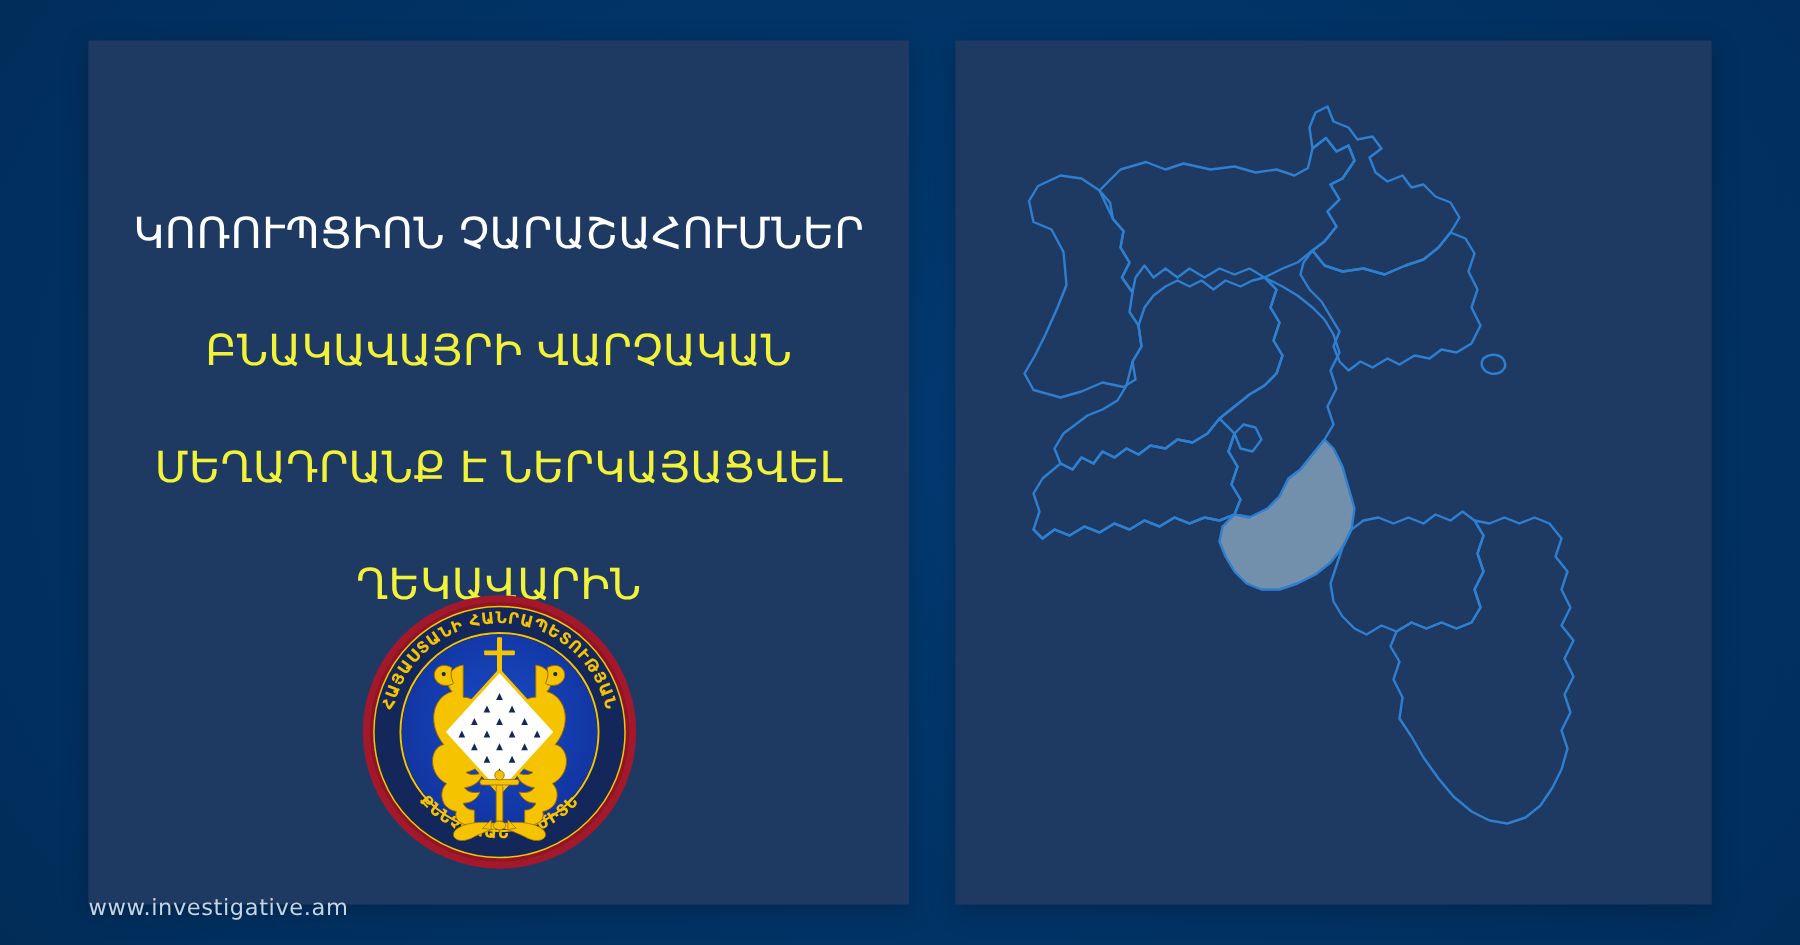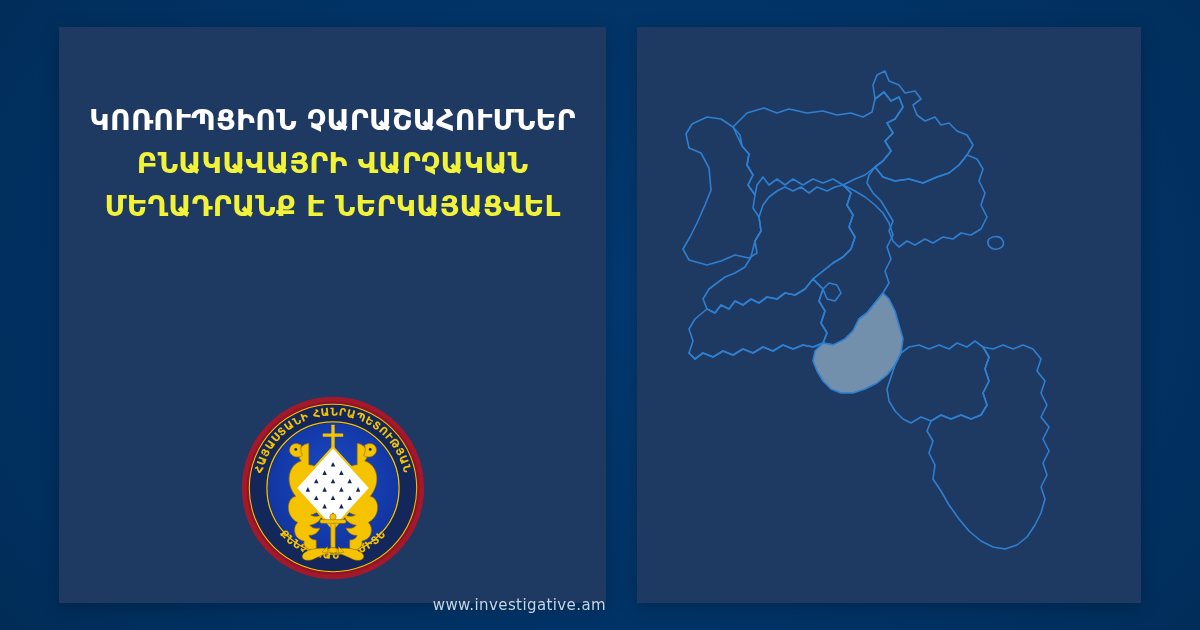--- a/index.html
+++ b/index.html
@@ -48,22 +48,23 @@
     left: 24px;
     top: 72px;
     width: 499px;
     text-align: center;
   }
   .hl-line {
     display: block;
     font-size: 28.5px;
     line-height: 43px;
     letter-spacing: 0.2px;
-    font-weight: 700;
+    font-weight: 400;
     white-space: nowrap;
+    margin-top: 35px;
   }
   .hl-white { color: #ffffff; }
   .hl-yellow { color: #f2f238; }
 
   
   #emblem-wrap {
     position: absolute;
     left: 50%;
     transform: translateX(-50%);
     top: 368px;
@@ -71,21 +72,21 @@
     height: 186px;
   }
   #emblem-wrap svg { display: block; }
 
   
   #site-url {
     position: absolute;
     left: 0;
     top: 569px;
     width: 547px;
-    text-align: right;
+    text-align: left;
     color: #c8d2e0;
     font-size: 15px;
     letter-spacing: 0.4px;
   }
 
   
   #map-holder {
     position: absolute;
     left: 0; top: 0;
     width: 504px; height: 576px;
@@ -117,20 +118,21 @@
 <body>
 
 <div id="stage">
 
   <div class="panel" id="left-panel">
 
     <div id="headline">
       <span class="hl-line hl-white">ԿՈՌՈՒՊՑԻՈՆ ՉԱՐԱՇԱՀՈՒՄՆԵՐ</span>
       <span class="hl-line hl-yellow">ԲՆԱԿԱՎԱՅՐԻ ՎԱՐՉԱԿԱՆ</span>
       <span class="hl-line hl-yellow">ՄԵՂԱԴՐԱՆՔ Է ՆԵՐԿԱՅԱՑՎԵԼ</span>
+      <span class="hl-line hl-yellow">ՂԵԿԱՎԱՐԻՆ</span>
     </div>
 
     <div id="emblem-wrap">
       <svg viewBox="0 0 200 200" width="186" height="186" aria-hidden="true">
         <defs>
           <path id="arcTop" d="M 100,100 m -78,0 a 78,78 0 0 1 156,0" fill="none"></path>
           <path id="arcTopText" d="M 22,100 a 78,78 0 0 1 156,0" fill="none"></path>
           <path id="arcBotText" d="M 24,100 a 76,76 0 0 0 152,0" fill="none"></path>
           <radialGradient id="fieldGrad" cx="50%" cy="45%" r="62%">
             <stop offset="0%" stop-color="#1b4cc8"></stop>

